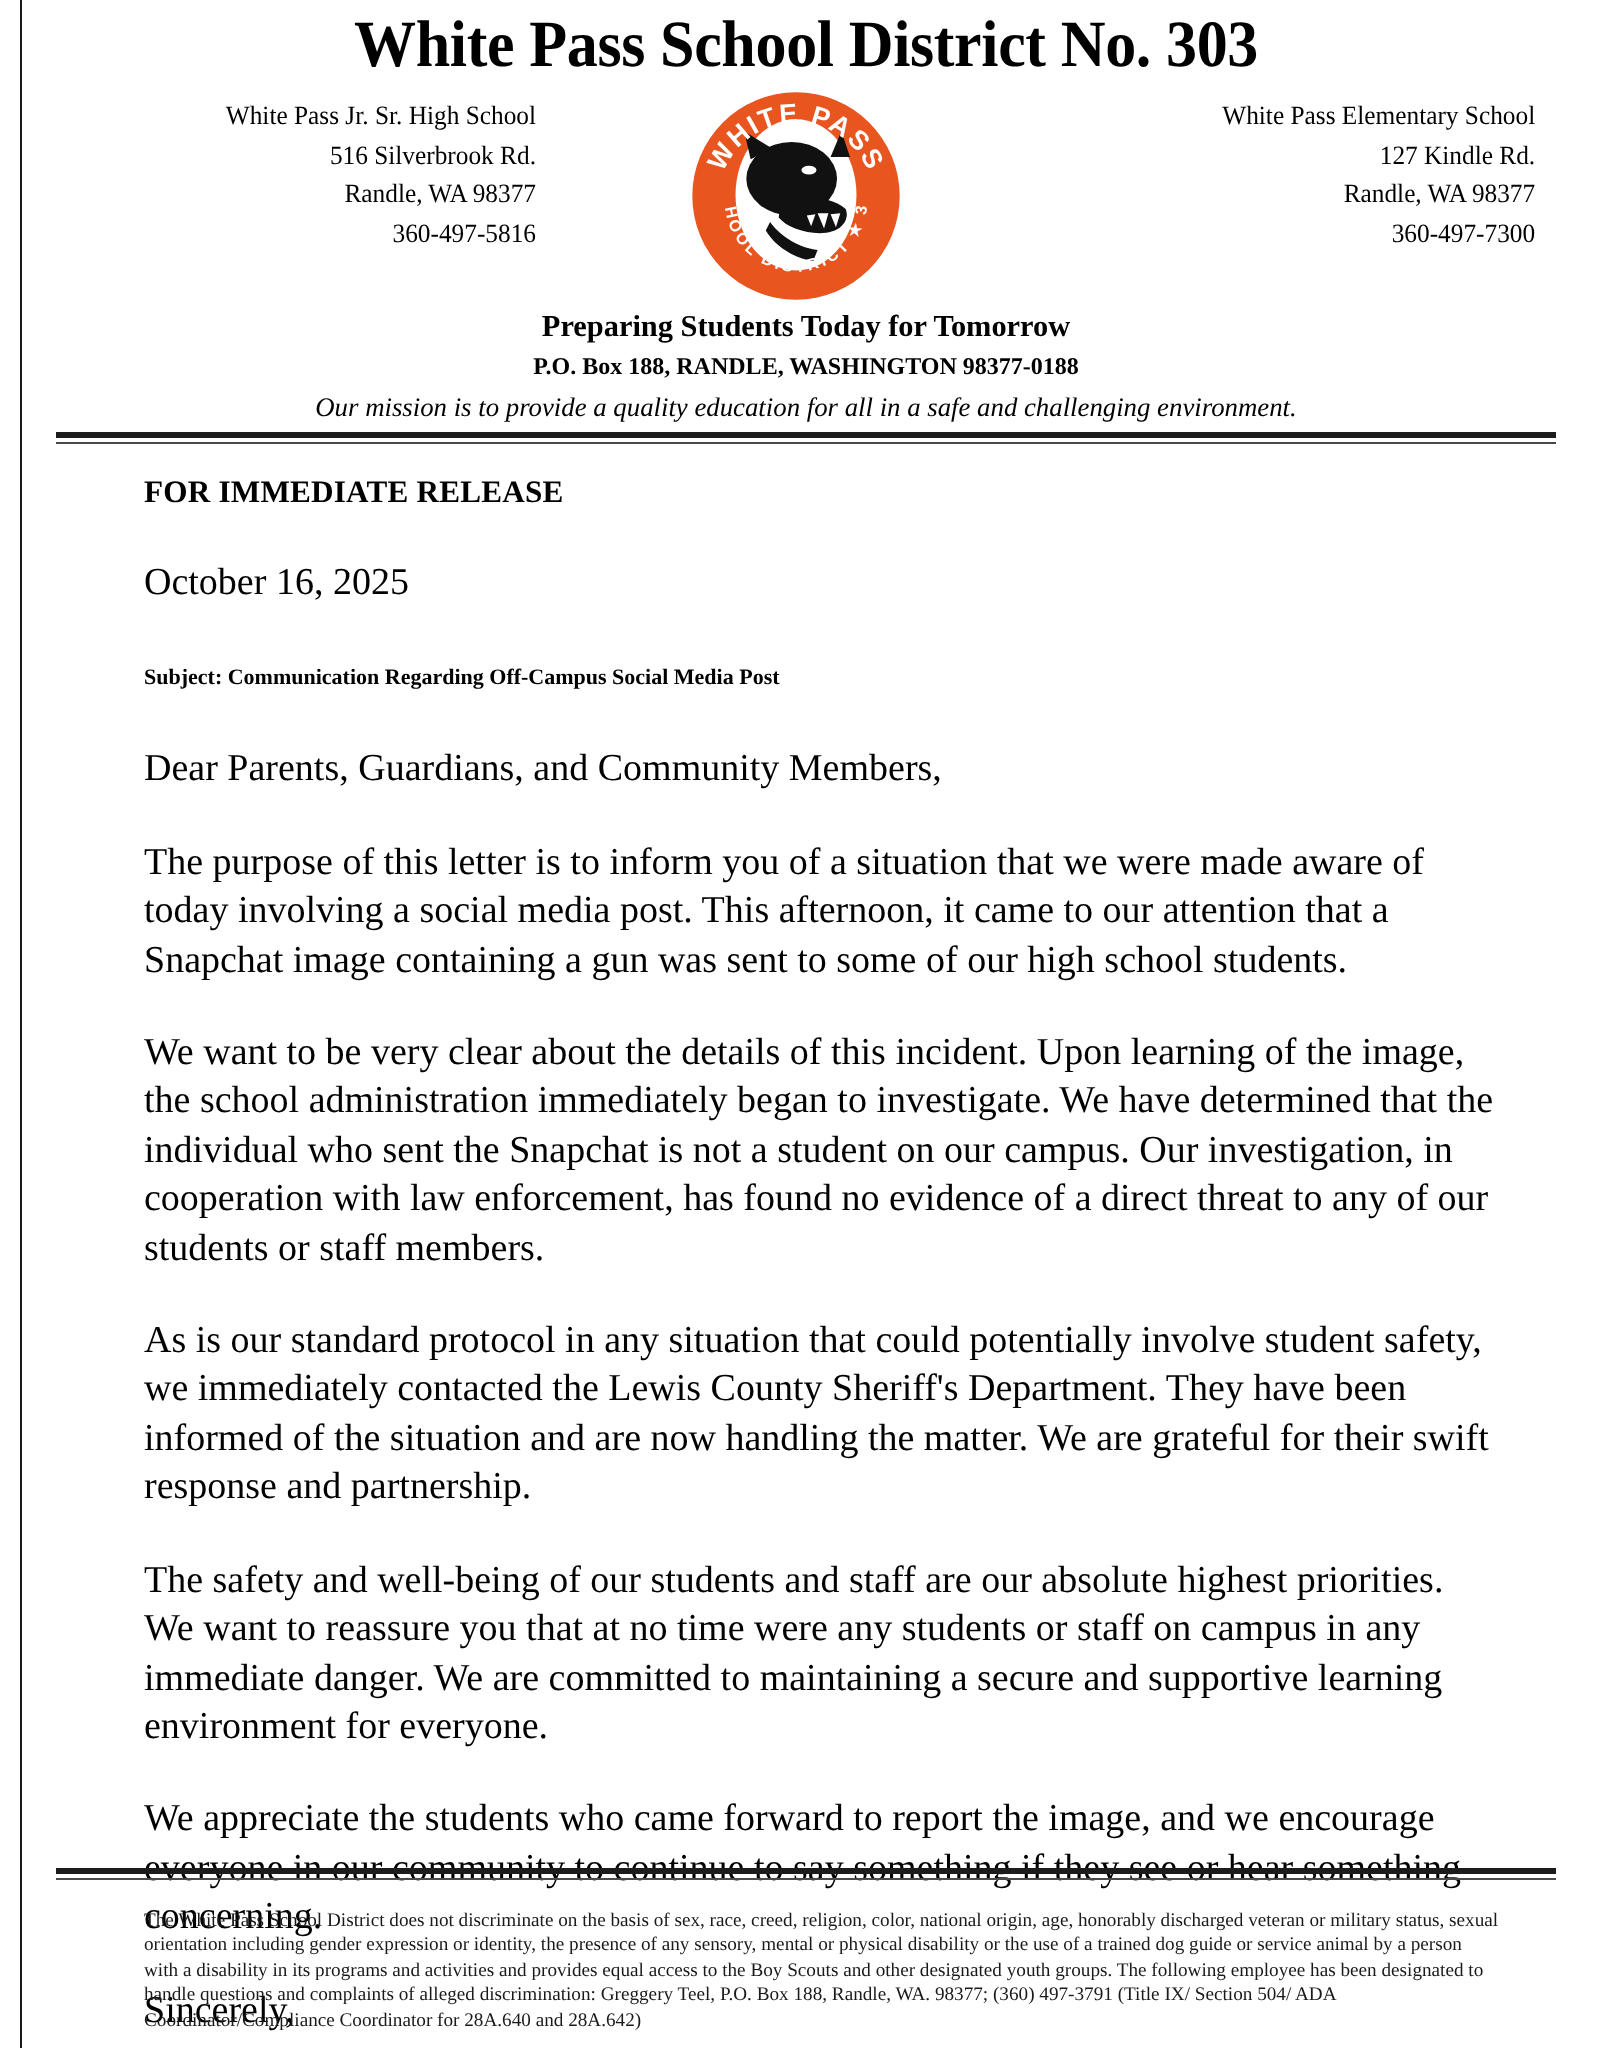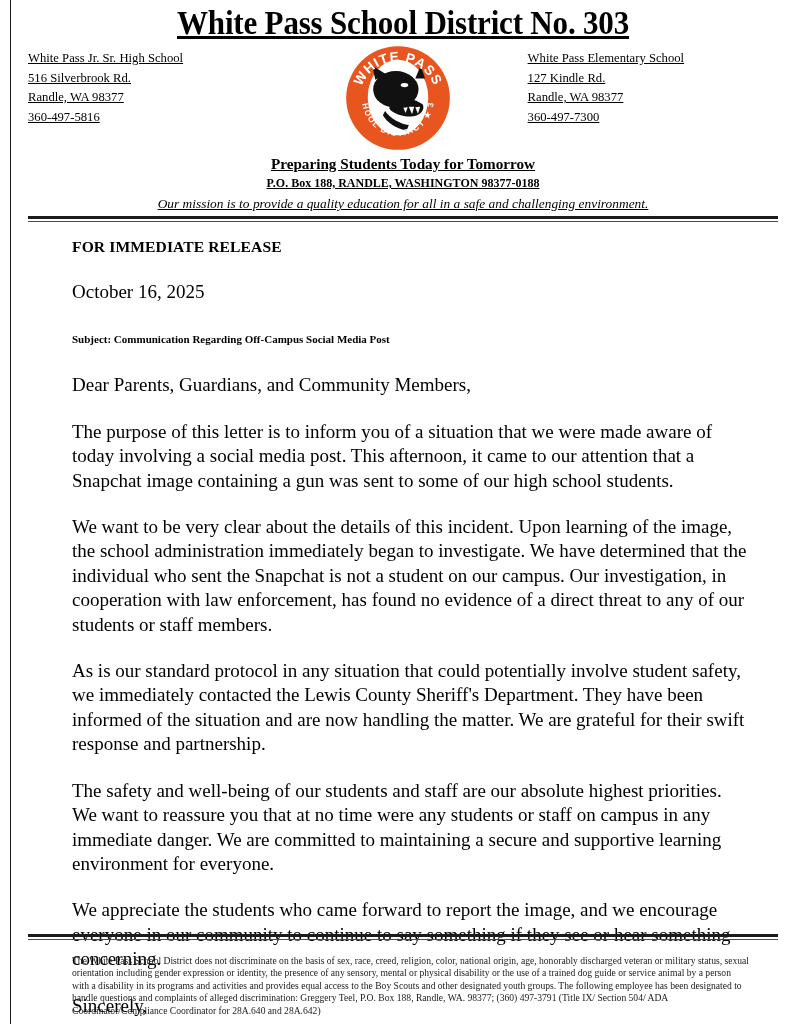--- a/index.html
+++ b/index.html
@@ -23,39 +23,39 @@
     left: 10px;
     top: 0;
     width: 1px;
     height: 1024px;
     background: #1a1a1a;
   }
 
   
   .letterhead {
     padding: 4px 28px 0 28px;
-    text-decoration: underline;
   }
   .district-title {
     text-align: center;
     font-family: "Liberation Serif", "DejaVu Serif", serif;
     font-weight: bold;
     font-size: 33px;
     line-height: 38px;
     letter-spacing: -0.2px;
     transform: scaleX(0.94);
     transform-origin: center top;
     white-space: nowrap;
   }
 
   .head-row {
     display: flex;
     align-items: flex-start;
     justify-content: space-between;
     margin-top: 6px;
+    text-align: right;
   }
   .addr {
     font-size: 13.2px;
     line-height: 19.5px;
     width: 250px;
     transform: scaleX(0.96);
     transform-origin: left top;
   }
   .addr.right {
     transform-origin: left top;

